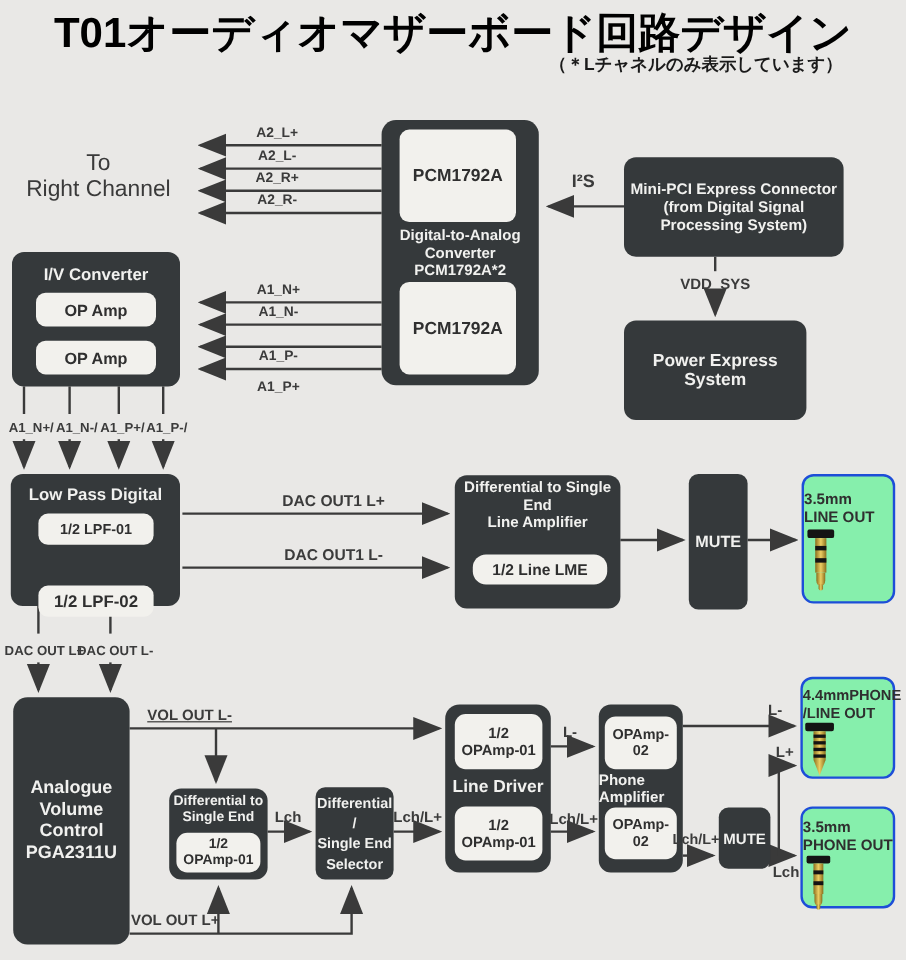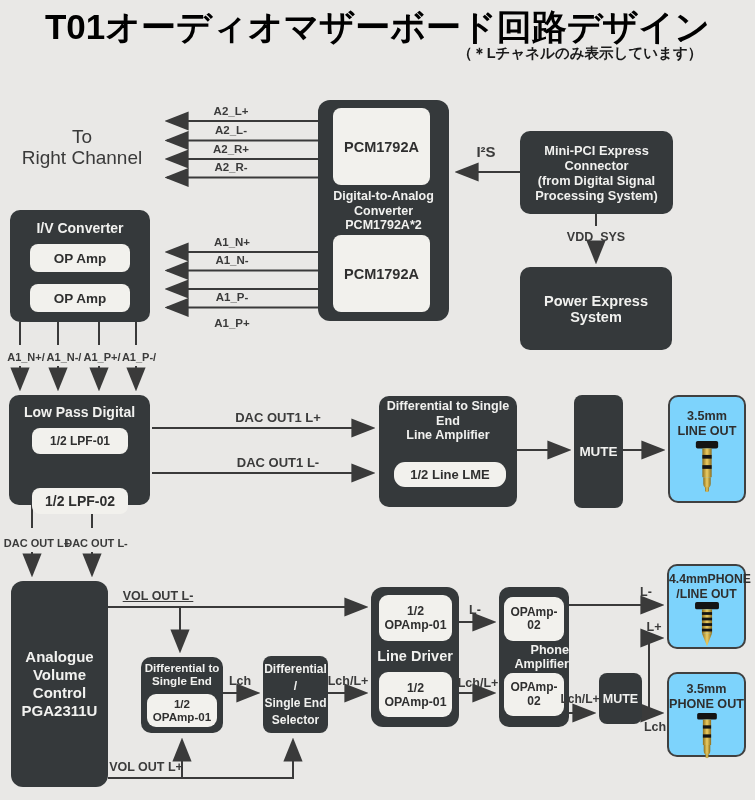--- a/index.html
+++ b/index.html
@@ -1,21 +1,21 @@
 <!DOCTYPE html>
 <html><head>
 <meta charset="utf-8">
 <style>
   html,body{margin:0;padding:0;}
   body{font-family:"Liberation Sans","DejaVu Sans",sans-serif;background:#cfcfcf;}
   #stage{position:relative;width:755px;height:800px;background:#e9e8e6;overflow:hidden;}
   #wires{position:absolute;left:0;top:0;pointer-events:none;}
   .box{position:absolute;background:#35393b;color:#f1f1ef;border-radius:10px;}
   .chip{position:absolute;background:#f2f1ed;color:#2f2f2f;border-radius:8px;display:flex;align-items:center;justify-content:center;text-align:center;font-weight:bold;}
-  .jackbox{position:absolute;background:#7dd3fc;border:2px solid #404040;border-radius:10px;color:#2f2f2f;text-align:center;}
+  .jackbox{position:absolute;background:#86efac;border:2px solid #1d4ed8;border-radius:10px;color:#2f2f2f;text-align:left;}
   .lbl{position:absolute;transform:translate(-50%,-50%);font-size:11.5px;font-weight:bold;color:#3b3b3b;white-space:nowrap;}
   .boxtitle{font-weight:bold;text-align:center;}
   .ctr{display:flex;align-items:center;justify-content:center;text-align:center;}
   .title{position:absolute;left:0;top:4px;width:755px;text-align:center;font-size:35px;font-weight:900;color:#000;letter-spacing:0px;}
   .subtitle{position:absolute;left:430px;top:44px;width:300px;text-align:center;font-size:14.5px;color:#1a1a1a;font-weight:bold;}
 </style>
 </head>
 <body>
 
 <div id="stage">
@@ -96,21 +96,21 @@
   </div>
   <div style="position:absolute;left:318px;top:189px;width:131px;text-align:center;color:#f1f1ef;font-size:12.5px;font-weight:bold;line-height:14.5px;">
     <div>Digital-to-Analog</div>
     <div>Converter</div>
     <div>PCM1792A*2</div>
   </div>
   <div class="chip" style="left:333px;top:235px;width:97px;height:77px;font-size:14.5px;">
     <span>PCM1792A</span>
   </div>
 
-  <div class="box ctr" style="left:520px;top:131px;width:153px;height:83px;font-size:12.8px;font-weight:bold;line-height:15px;">
+  <div class="box ctr" style="left:520px;top:131px;width:183px;height:83px;font-size:12.8px;font-weight:bold;line-height:15px;">
     <div>
       <div>Mini-PCI Express Connector</div>
       <div>(from Digital Signal</div>
       <div>Processing System)</div>
     </div>
   </div>
 
   <div class="box ctr" style="left:520px;top:267px;width:152px;height:83px;font-size:14.5px;font-weight:bold;">
     <span>Power Express System</span>
   </div>
@@ -217,21 +217,21 @@
     </div>
   </div>
 
   <div class="box" style="left:499px;top:587px;width:70px;height:140px;"></div>
   <div class="chip" style="left:504px;top:597px;width:60px;height:44px;border-radius:9px;font-size:12px;line-height:13.5px;">
     <div>
       <div>OPAmp-</div>
       <div>02</div>
     </div>
   </div>
-  <div style="position:absolute;left:499px;top:644px;width:70px;text-align:right;color:#f1f1ef;font-size:12.6px;font-weight:bold;line-height:13.5px;">
+  <div style="position:absolute;left:499px;top:644px;width:70px;text-align:left;color:#f1f1ef;font-size:12.6px;font-weight:bold;line-height:13.5px;">
     <div>Phone</div>
     <div>Amplifier</div>
   </div>
   <div class="chip" style="left:504px;top:673px;width:60px;height:43px;border-radius:9px;font-size:12px;line-height:13.5px;">
     <div>
       <div>OPAmp-</div>
       <div>02</div>
     </div>
   </div>
 

